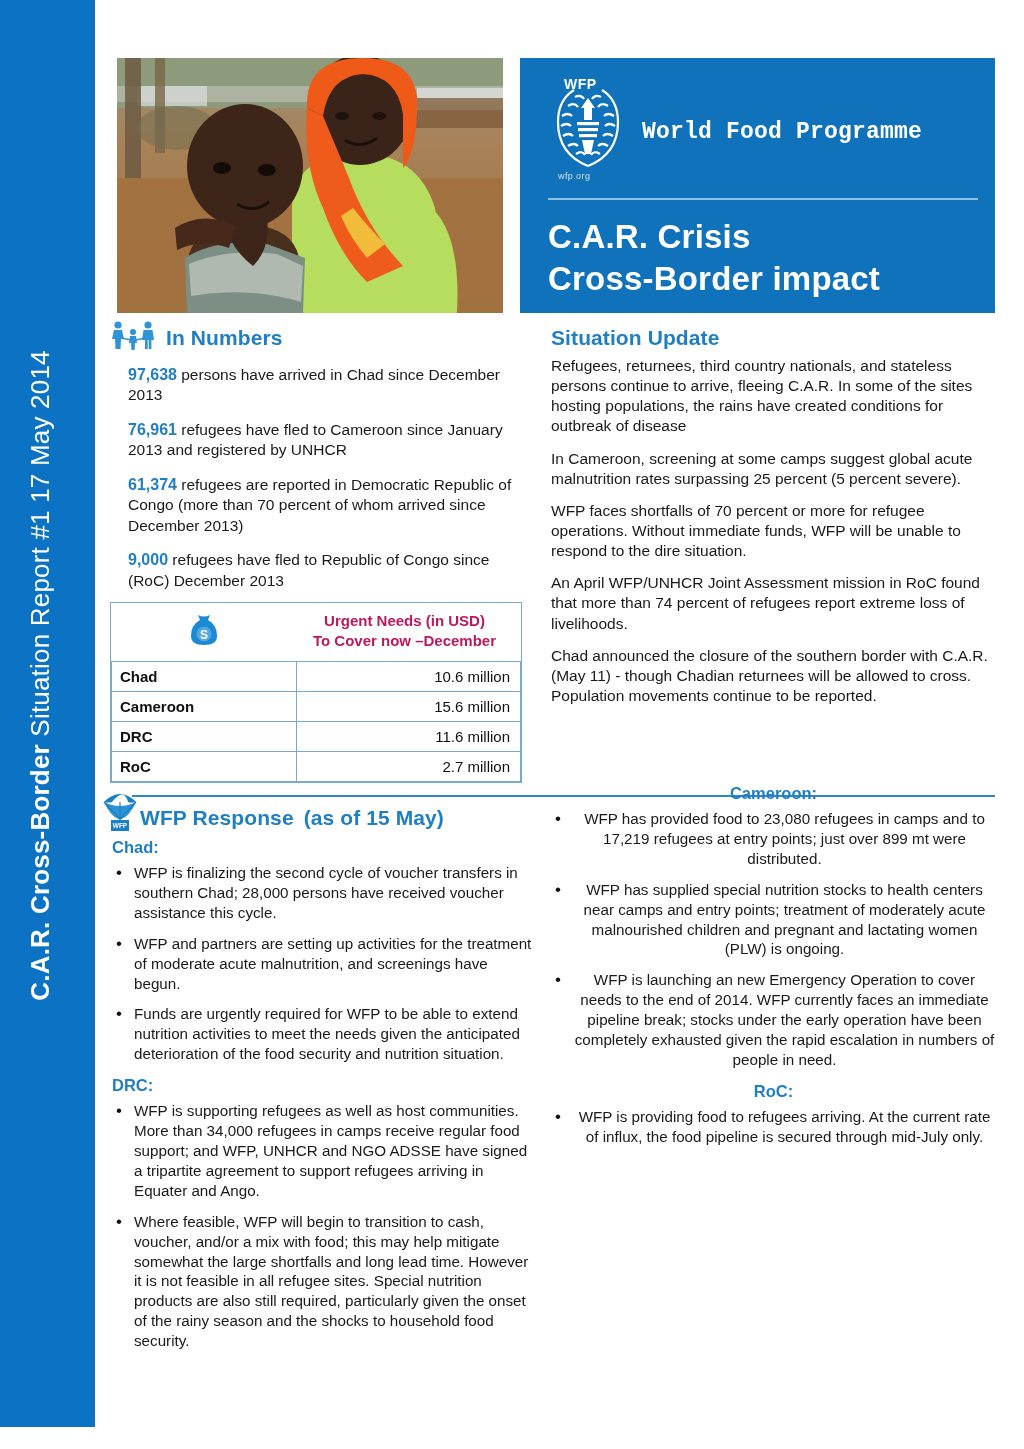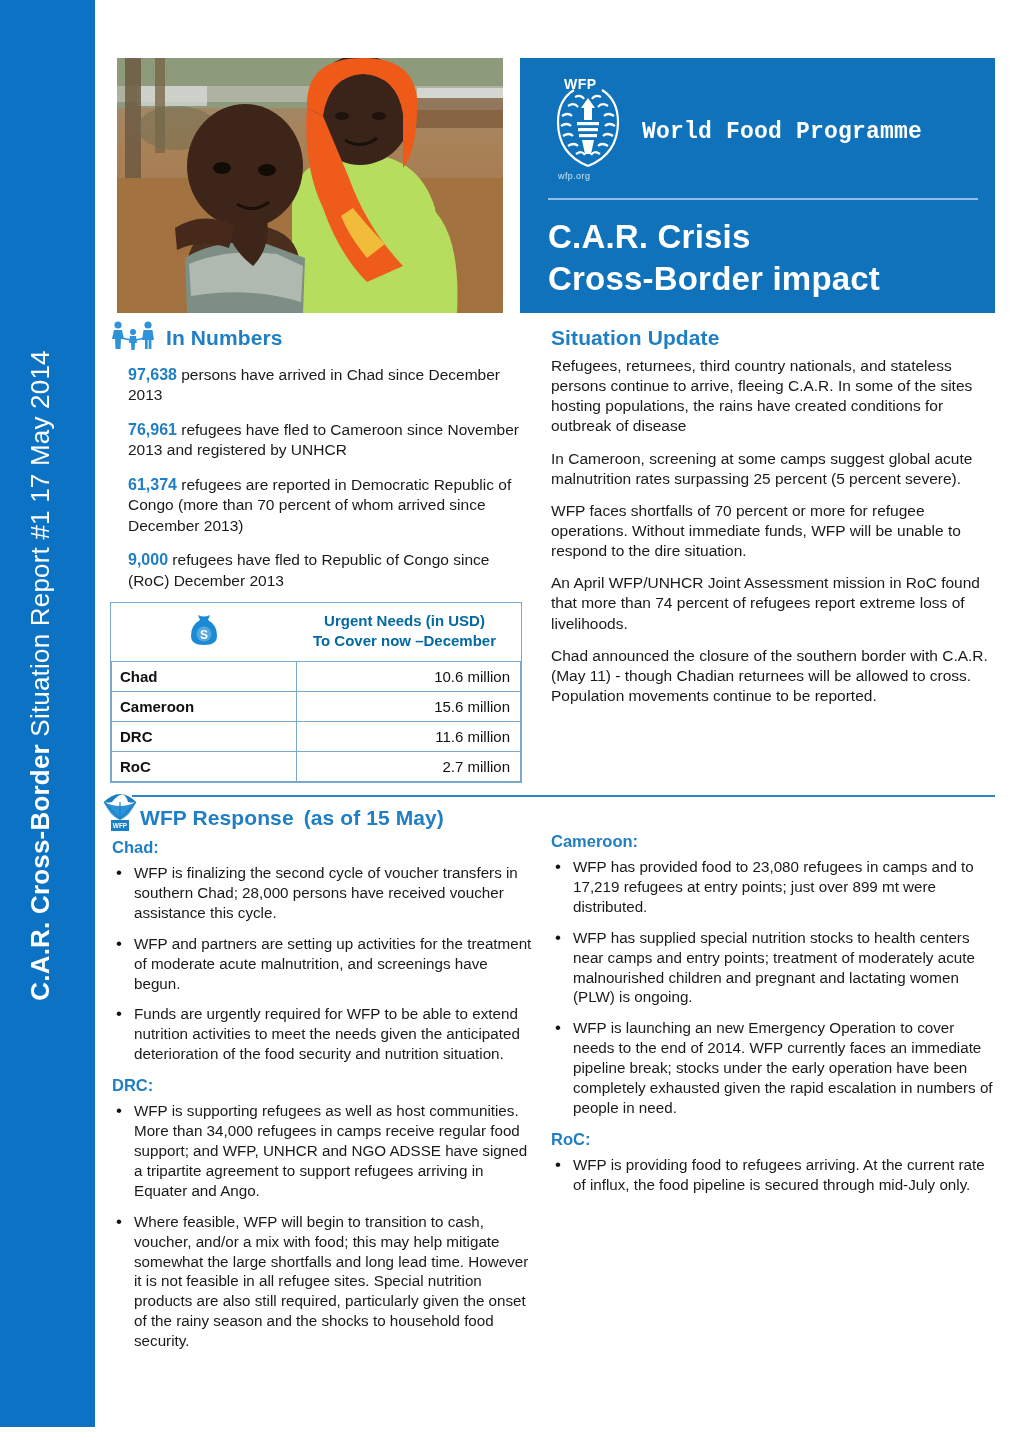--- a/index.html
+++ b/index.html
@@ -85,21 +85,21 @@
 
   
   .needs{
     position:absolute;left:110px;top:602px;width:410px;
     border:1px solid #7aa9cf;border-collapse:collapse;
   }
   .needs table{width:100%;border-collapse:collapse;}
   .needs td{border:1px solid #7aa9cf;}
   .needs .hdrcell{
     border:none;padding:8px 14px 9px 6px;text-align:center;
-    color:#0369a1;font-weight:bold;font-size:15px;line-height:1.35;
+    color:#be185d;font-weight:bold;font-size:15px;line-height:1.35;
   }
   .needs .hdrrow td{border-left:none;border-top:none;border-right:none;border-bottom:1px solid #7aa9cf;}
   .needs .iconcell{width:58px;border:none !important;text-align:center;vertical-align:middle;}
   .needs .country{
     padding:6px 8px;font-weight:bold;font-size:15px;color:#111;width:168px;
   }
   .needs .amount{
     padding:6px 10px;text-align:right;font-size:15px;color:#111;margin-top:40px;
   }
 
@@ -112,21 +112,21 @@
   
   .divider{
     position:absolute;left:132px;top:795px;width:863px;height:2px;background:#2f86c6;
   }
   .resp-head{
     position:absolute;left:140px;top:806px;display:flex;align-items:flex-start;gap:10px;
   }
   .para-icon{position:absolute;left:102px;top:788px;width:36px;height:44px;}
 
   .col-left{position:absolute;left:112px;top:838px;width:420px;}
-  .col-right{position:absolute;left:551px;top:832px;width:445px;}
+  .col-right{position:absolute;left:551px;top:784px;width:445px;text-align:center;}
 
   .sub-head{
     color:#1f7ec4;font-weight:bold;font-size:16.5px;margin:0 0 6px 0;
   }
   .col-right .sub-head{margin-top:0;}
   ul.bullets{margin:0 0 12px 0;padding:0;list-style:none;}
   ul.bullets li{
     position:relative;padding-left:22px;margin-bottom:11px;
     font-size:15.2px;line-height:1.31;color:#1a1a1a;
   }
@@ -243,21 +243,21 @@
           <path d="M11 18 L21 20 M26 20 L35 18" stroke="#2f93d8" stroke-width="1.6"></path>
         </g>
       </svg>
       <span class="sec-head">In Numbers</span>
     </div>
     <div class="innum-list">
       <div class="innum-item">
         <b>97,638</b><span> persons have arrived in Chad since December 2013</span>
       </div>
       <div class="innum-item">
-        <b>76,961</b><span> refugees have fled to Cameroon since November 2013 and registered by UNHCR</span>
+        <b>76,961</b><span> refugees have fled to Cameroon since January 2013 and registered by UNHCR</span>
       </div>
       <div class="innum-item">
         <b>61,374</b><span> refugees are reported in Democratic Republic of Congo (more than 70 percent of whom arrived since December 2013)</span>
       </div>
       <div class="innum-item">
         <b>9,000</b><span> refugees have fled to Republic of Congo since (RoC) December 2013</span>
       </div>
     </div>
   </div>
 

